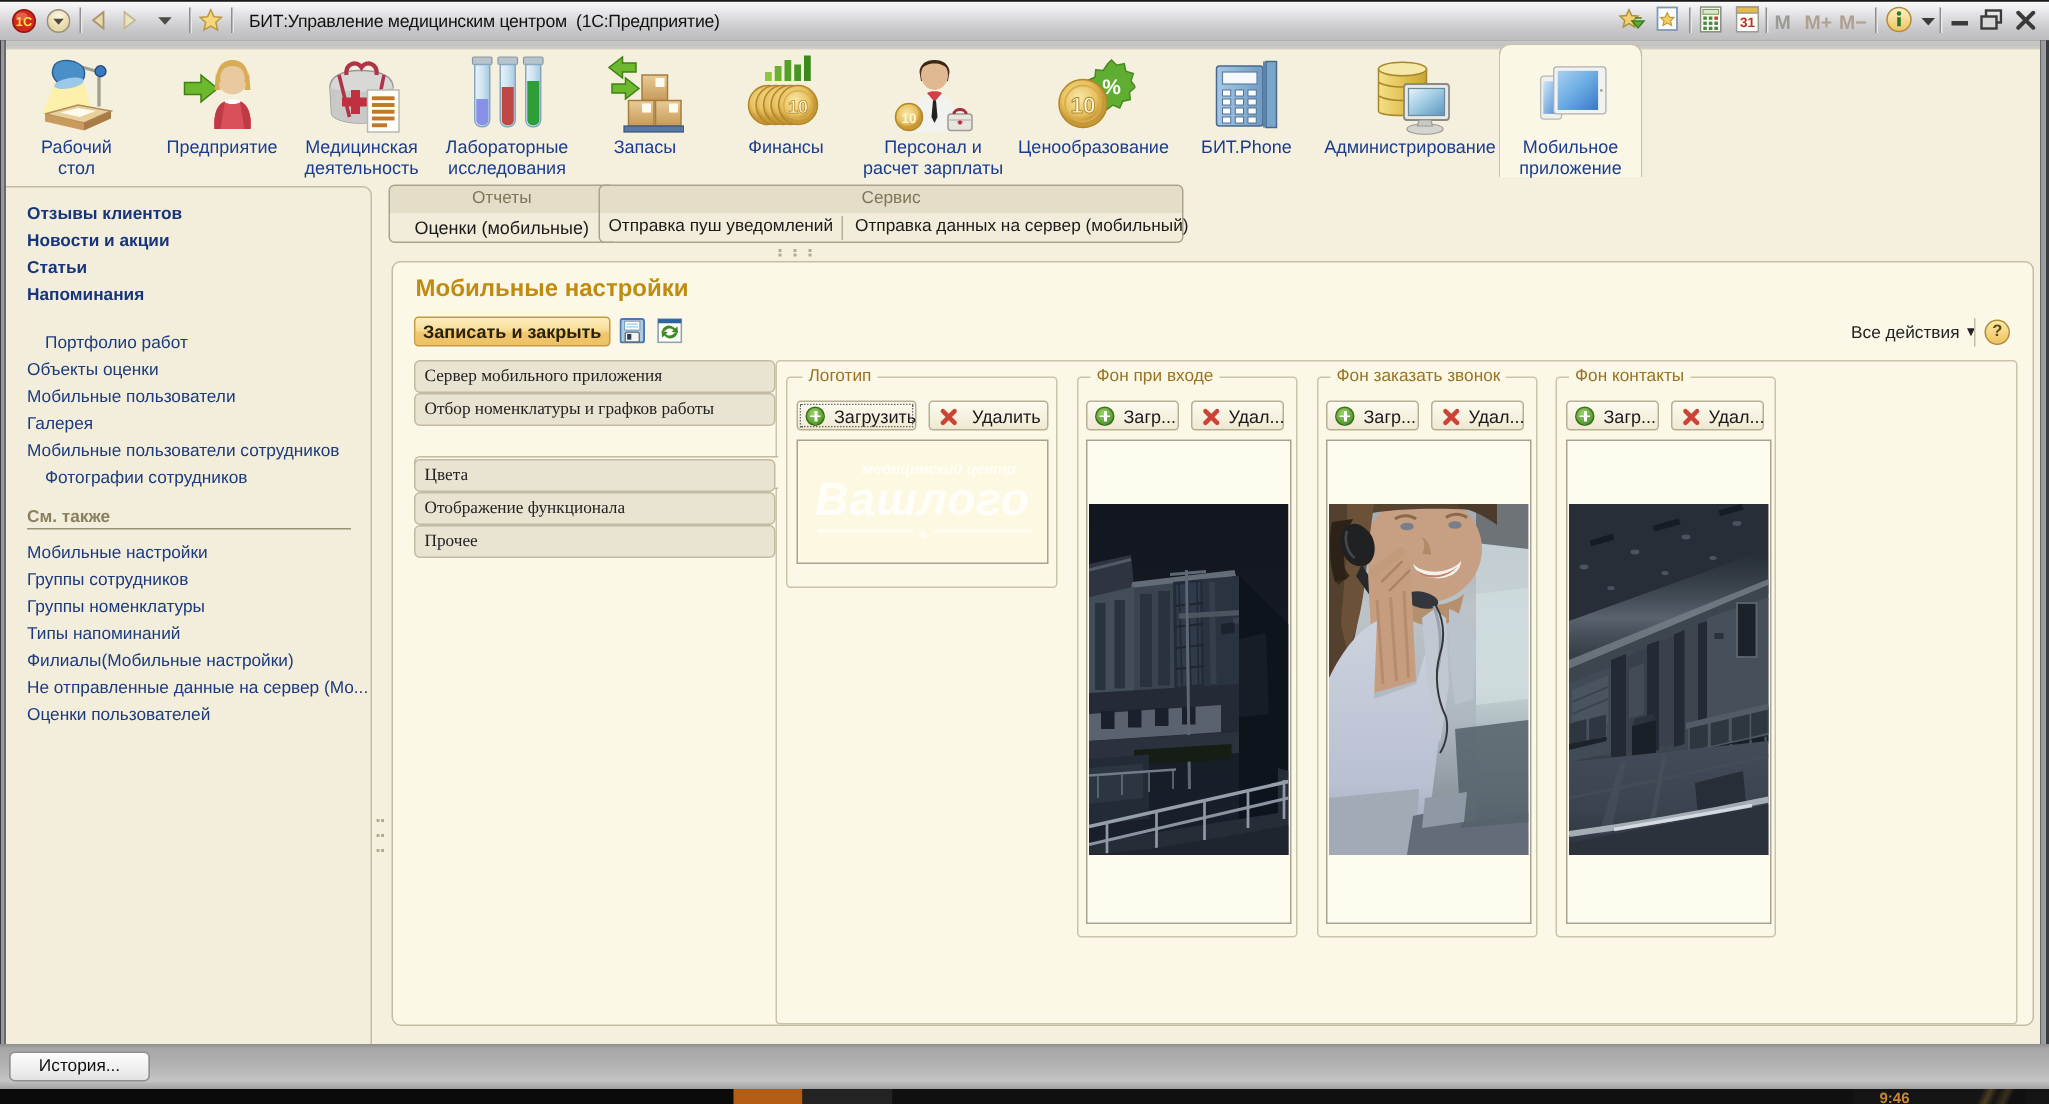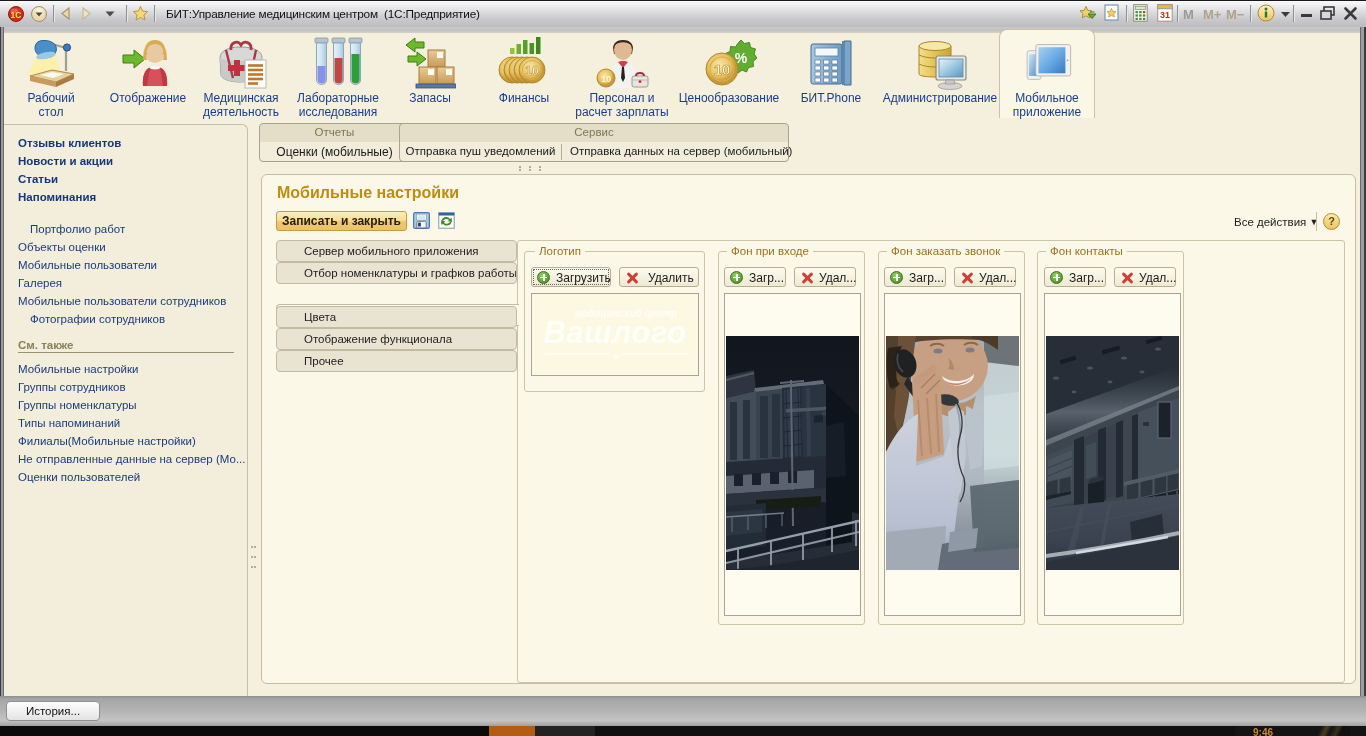--- a/index.html
+++ b/index.html
@@ -29,21 +29,21 @@
 .slb{font-weight:bold;color:#17357b;}
 
 #panel{left:261px;top:174px;width:1095px;height:510px;background:#fbf8e8;border:1px solid #c5bda4;border-radius:6px;box-sizing:border-box;}
 #ptitle{left:277px;top:184px;font-size:16px;font-weight:bold;color:#bf8c12;}
 #savebtn{left:276px;top:211px;width:131px;height:20px;background:linear-gradient(180deg,#fbeebd 0%,#f7dd96 45%,#f0c76f 55%,#eec266 100%);border:1px solid #c49b42;border-radius:3px;box-sizing:border-box;text-align:center;font-size:12px;font-weight:bold;color:#2a2108;line-height:18px;}
 .ibtn{position:absolute;top:212px;width:17px;height:17px;}
 #alldei{left:1234px;top:216px;font-size:11.5px;color:#222;}
 #qmark{left:1323px;top:213px;width:17px;height:17px;border-radius:50%;background:linear-gradient(180deg,#fceaa8,#eec25e);border:1px solid #b08c3a;box-sizing:border-box;text-align:center;font-size:11px;font-weight:bold;color:#5a4a18;line-height:15px;}
 
 #cbox{left:517px;top:240px;width:828px;height:443px;border:1px solid #cbc3aa;border-radius:3px;box-sizing:border-box;background:#fbf8e8;}
-.vtab{position:absolute;left:276px;width:241px;height:22px;background:#e9e3d2;border:1px solid #c2baa2;border-radius:4px;box-sizing:border-box;font-size:11.5px;color:#222;line-height:20px;padding-left:27px;overflow:hidden;white-space:nowrap;}
+.vtab{position:absolute;left:276px;width:241px;height:22px;background:#e9e3d2;border:1px solid #c2baa2;border-radius:4px;box-sizing:border-box;font-size:11.5px;color:#222;line-height:20px;padding-left:6px;overflow:hidden;white-space:nowrap;font-family:Liberation Serif, serif;}
 .vtabsel{background:#fcf8e6;width:243px;border-right:none;border-radius:4px 0 0 4px;}
 
 .fs{position:absolute;border:1px solid #cbc3aa;border-radius:3px;box-sizing:border-box;}
 .fsl{position:absolute;top:-7px;font-size:11.5px;color:#9a7223;background:#fbf8e8;padding:0 4px;white-space:nowrap;}
 .btn{position:absolute;height:20px;background:linear-gradient(180deg,#fdfbf0,#efe9d2);border:1px solid #b7af93;border-radius:3px;box-sizing:border-box;font-size:12px;color:#1a1a1a;}
 .btn .t{position:absolute;left:24px;top:3px;}
 .wbox{position:absolute;background:#fefcee;border:1px solid #aaa292;box-sizing:border-box;}
 .icn-plus{position:absolute;left:5px;top:3px;width:13px;height:13px;border-radius:50%;
 background:radial-gradient(circle at 40% 32%,#9ed06a,#5aa032 65%,#3f7c1e);border:1px solid #3a701c;box-sizing:border-box;}
 .icn-plus:before{content:"";position:absolute;left:5px;top:2px;width:1.6px;height:7px;background:#fff;}
@@ -369,21 +369,21 @@
           </linearGradient>
         </defs>
  <rect x="2" y="10" width="16" height="33" rx="2.5" fill="#f0f0ee" stroke="#b8b8b4" stroke-width="1"></rect>
  <rect x="4" y="14" width="12" height="25" fill="url(#ms2)"></rect>
  <rect x="12" y="3" width="40" height="36" rx="2.5" fill="#f2f2f0" stroke="#b0b0ac" stroke-width="1"></rect>
  <rect x="15" y="6" width="31" height="30" fill="url(#ms)"></rect>
  <circle cx="48.5" cy="21" r="1" fill="#9a9a96"></circle>
       </svg>
 </div>
 <div class="abs cap" style="left:16px;top:91px;width:70px;">Рабочий<br>стол</div>
-<div class="abs cap" style="left:103px;top:91px;width:90px;">Отображение</div>
+<div class="abs cap" style="left:103px;top:91px;width:90px;">Предприятие</div>
 <div class="abs cap" style="left:191px;top:91px;width:100px;">Медицинская<br>деятельность</div>
 <div class="abs cap" style="left:285px;top:91px;width:106px;">Лабораторные<br>исследования</div>
 <div class="abs cap" style="left:395px;top:91px;width:70px;">Запасы</div>
 <div class="abs cap" style="left:489px;top:91px;width:70px;">Финансы</div>
 <div class="abs cap" style="left:570px;top:91px;width:104px;">Персонал и<br>расчет зарплаты</div>
 <div class="abs cap" style="left:669px;top:91px;width:120px;">Ценообразование</div>
 <div class="abs cap" style="left:796px;top:91px;width:70px;">БИТ.Phone</div>
 <div class="abs cap" style="left:870px;top:91px;width:140px;">Администрирование</div>
 <div class="abs cap" style="left:997px;top:91px;width:100px;">Мобильное<br>приложение</div>
 

